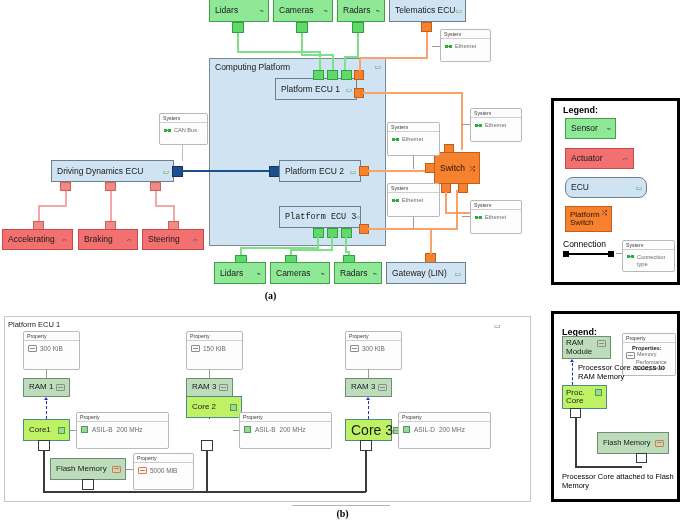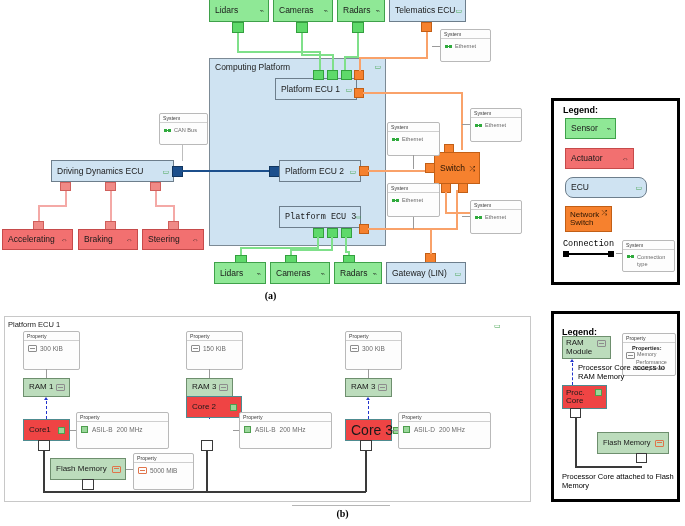--- a/index.html
+++ b/index.html
@@ -57,21 +57,21 @@
   
   .panel{position:absolute;box-sizing:border-box;border:1px solid #c8c8c8;background:#ffffff;}
   .legend{position:absolute;box-sizing:border-box;border:3px solid #000;background:#fff;}
   .legend-title{position:absolute;font-weight:bold;font-size:9px;color:#000;}
   .cap{position:absolute;width:100%;text-align:center;font-family:"Liberation Serif",serif;
        font-weight:bold;font-size:10px;color:#000;}
   .rule{position:absolute;height:1px;background:#b5b5b5;}
 
   
   .ram{background:#bcdcbc;border:1px solid #6e8f6e;}
-  .core{background:#ef4444;border:1px solid #4e8b90;}
+  .core{background:#bef264;border:1px solid #4e8b90;}
   .flash{background:#bcdcbc;border:1px solid #6e8f6e;}
   .b-title{position:absolute;font-size:7.5px;color:#1a1a1a;}
   .dashblue{position:absolute;border-left:1.4px dashed #2233cc;}
   .arrowup{position:absolute;width:0;height:0;border-left:2.6px solid transparent;
            border-right:2.6px solid transparent;border-bottom:3.4px solid #2233cc;}
   .legtxt{position:absolute;font-size:7.5px;color:#000;line-height:1.25;}
   .connbar{position:absolute;height:2.4px;background:#000;}
   .connsq{position:absolute;width:6px;height:6px;background:#000;}
 </style>
 </head>
@@ -311,25 +311,25 @@
 </div>
 <div class="node actuator" style="left:565px;top:148px;width:69px;height:21px;">
   <span class="lbl">Actuator</span>
   <span class="gl">⇔</span>
 </div>
 <div class="node ecu" style="left:565px;top:177px;width:82px;height:21px;border-radius:8px;">
   <span class="lbl">ECU</span>
   <span class="gl" style="color:#3fa14a;">▭</span>
 </div>
 <div class="node netsw" style="left:565px;top:206px;width:47px;height:26px;padding-left:4px;">
-  <span class="lbl" style="white-space:normal;font-size:8px;">Network Switch</span>
+  <span class="lbl" style="white-space:normal;font-size:8px;">Platform Switch</span>
   <span class="gl" style="align-self:flex-start;margin-top:2px;">⤭</span>
 </div>
 
-<div class="legtxt" style="left:563px;top:239px;font-size:8.5px;font-family:Liberation Mono, monospace;">Connection</div>
+<div class="legtxt" style="left:563px;top:239px;font-size:8.5px;">Connection</div>
 <div class="connsq" style="left:563px;top:251px;"></div>
 <div class="connbar" style="left:568px;top:253px;width:42px;"></div>
 <div class="connsq" style="left:608px;top:251px;"></div>
 <div class="wire w-thin" style="left:616px;top:253px;width:7px;height:1px;"></div>
 
 <div class="card" style="left:622px;top:240px;width:53px;height:32px;">
   <div class="hd">System</div>
   <div class="bd" style="align-items:flex-start;">
     <span class="dumb" style="margin-top:1px;">
         <i></i>

